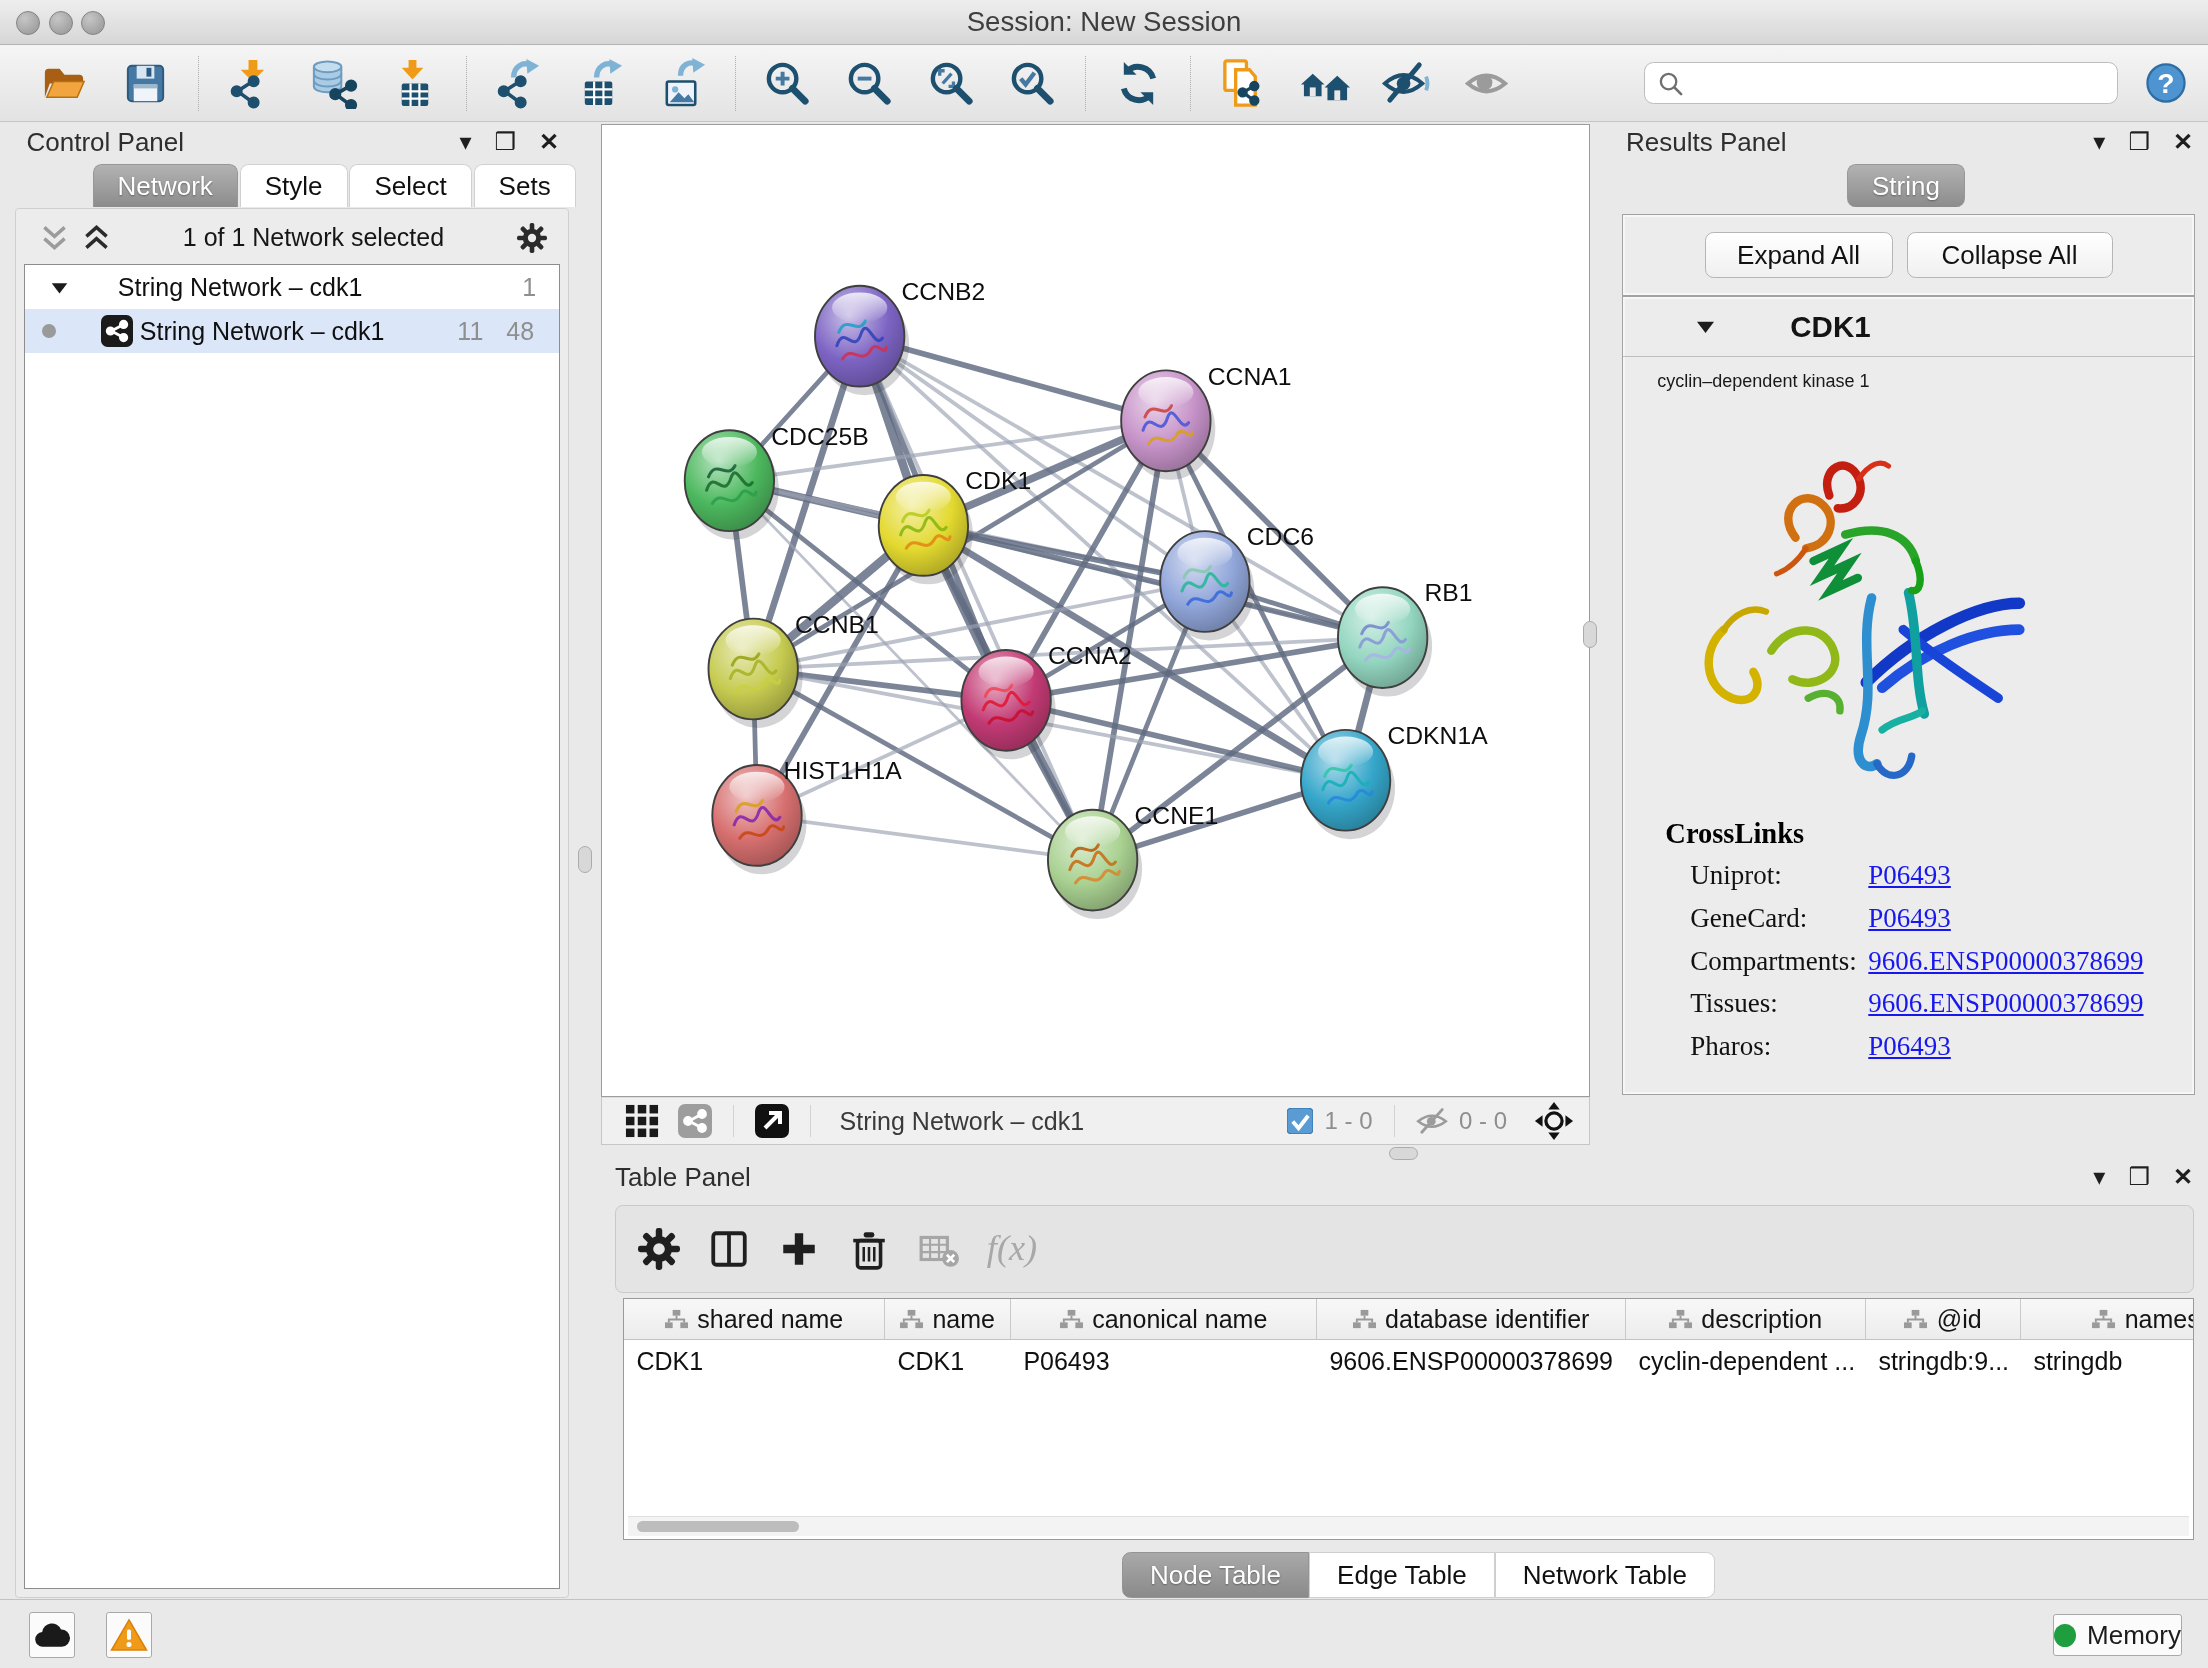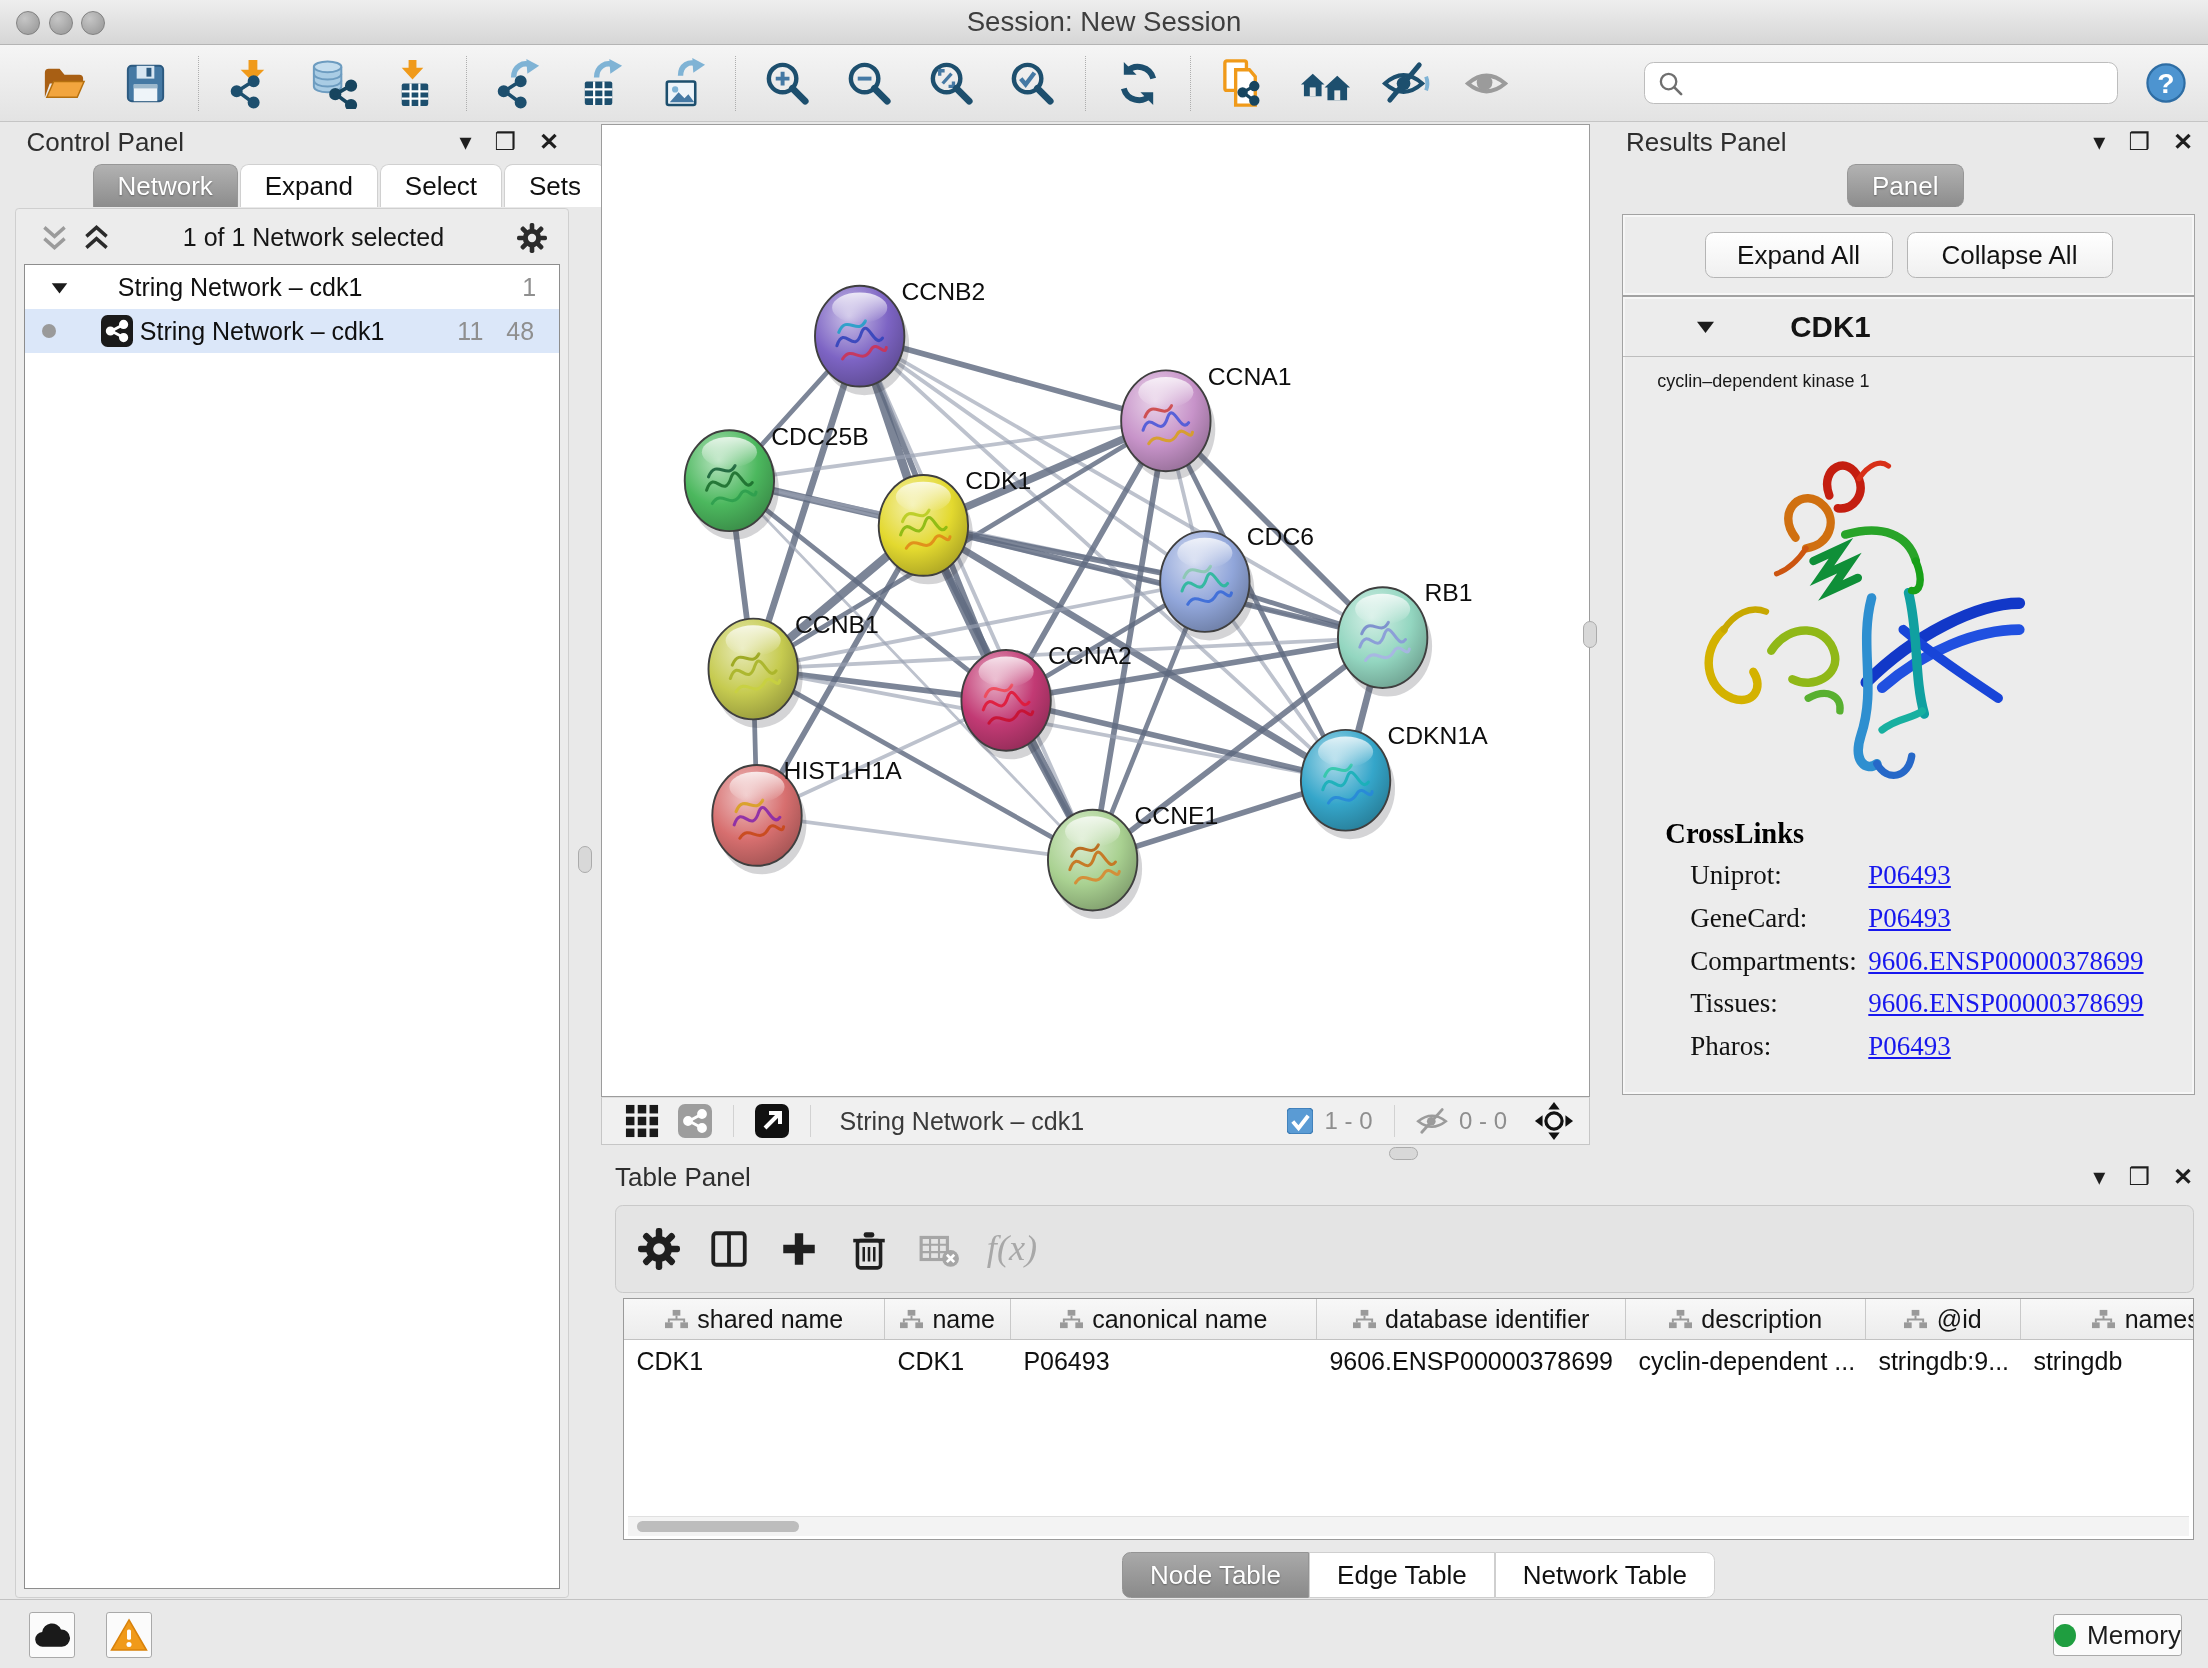--- a/index.html
+++ b/index.html
@@ -287,21 +287,21 @@
   <div class="phead" style="padding:0 13.3px 0 17px;">
     <span>Control Panel</span>
     <span class="phctl">
       <span>▾</span>
       <span>❒</span>
       <span style="font-weight:bold;">✕</span>
     </span>
   </div>
   <div class="cp-tabs">
     <div class="tab active">Network</div>
-    <div class="tab">Expand</div>
+    <div class="tab">Style</div>
     <div class="tab">Select</div>
     <div class="tab">Sets</div>
   </div>
   <div class="cp-body">
     <div class="cp-toolrow">
       <svg width="27" height="27" viewBox="0 0 24 24" style="margin-left:25px;">
         <path d="M3 3 l9 8 9-8 M3 13 l9 8 9-8" stroke="#9b9b9b" stroke-width="3" fill="none"></path>
       </svg>
       <svg width="27" height="27" viewBox="0 0 24 24" style="margin-left:15px;">
         <path d="M3 11 l9-8 9 8 M3 21 l9-8 9 8" stroke="#2b2b2b" stroke-width="3" fill="none"></path>
@@ -594,21 +594,21 @@
 <div class="abs rpanel">
   <div class="phead" style="padding:0 15px 0 17px;">
     <span>Results Panel</span>
     <span class="phctl">
       <span>▾</span>
       <span>❒</span>
       <span style="font-weight:bold;">✕</span>
     </span>
   </div>
   <div class="rp-tab">
-    <div class="tab active" style="border-radius:8.6px;">Panel</div>
+    <div class="tab active" style="border-radius:8.6px;">String</div>
   </div>
   <div class="rbox" style="top:92px;height:80px;display:flex;align-items:center;justify-content:center;gap:14px;">
     <div class="btn" style="width:186px;height:44px;">Expand All</div>
     <div class="btn" style="width:204px;height:44px;">Collapse All</div>
   </div>
   <div class="rbox" style="top:174px;height:797px;">
     <div class="rentry-head">
       <svg width="21" height="17" viewBox="0 0 22 18" style="margin-left:72px;">
         <path d="M2 4 h18 l-9 12z" fill="#1c1c1c"></path>
       </svg>

